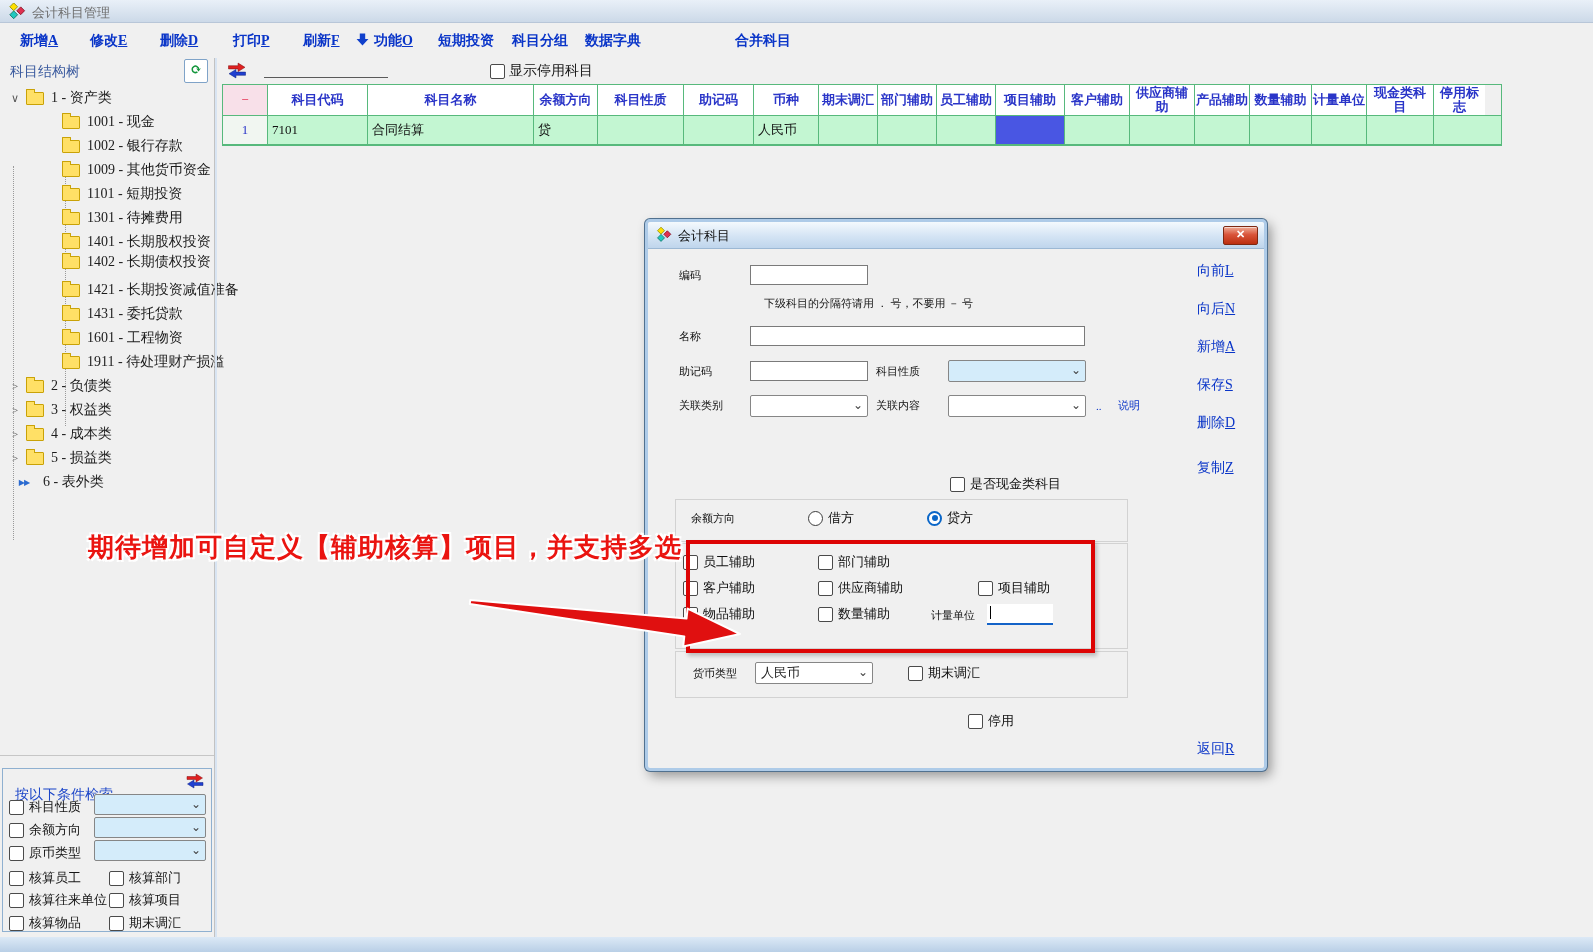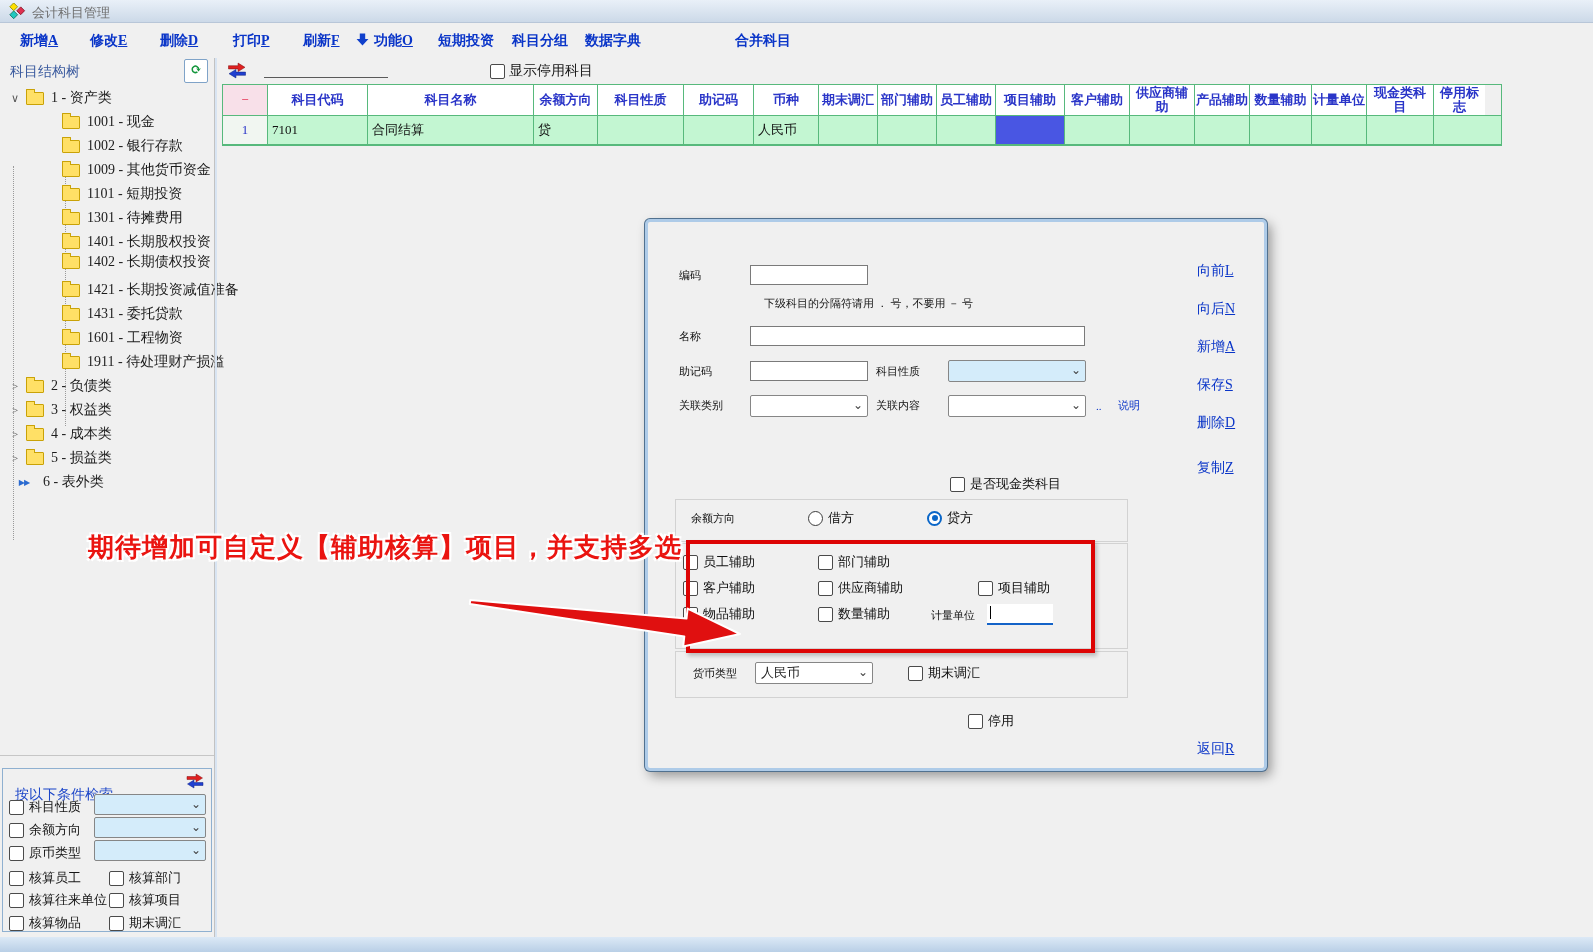--- a/index.html
+++ b/index.html
@@ -309,20 +309,31 @@
     <div class="td" style="width:65px"></div>
     <div class="td" style="width:55px"></div>
     <div class="td" style="width:62px"></div>
     <div class="td" style="width:55px"></div>
     <div class="td" style="width:67px"></div>
     <div class="td" style="width:68px"></div>
   </div>
 </div>
 
 <div class="abs dialog">
+  <div class="dlg-titlebar">
+    <span style="position:absolute;left:7px;top:5px">
+      <svg width="18" height="15" viewBox="0 0 20 16">
+        <rect x="4" y="1" width="5.5" height="5.5" fill="#ffe000" stroke="#8a8a00" stroke-width="0.8" transform="rotate(45 6.7 3.7)"></rect>
+        <rect x="11" y="5" width="5.5" height="5.5" fill="#e03050" stroke="#801020" stroke-width="0.8" transform="rotate(45 13.7 7.7)"></rect>
+        <rect x="4" y="9" width="5.5" height="5.5" fill="#20c8c0" stroke="#107060" stroke-width="0.8" transform="rotate(45 6.7 11.7)"></rect>
+      </svg>
+    </span>
+    <span class="dlg-title">会计科目</span>
+    <span class="close-btn"><span>✕</span></span>
+  </div>
 
   <span class="dlbl" style="left:31px;top:46px">编码</span>
   <div class="dinp" style="left:102px;top:43px;width:118px"></div>
   <span class="dlbl" style="left:116px;top:74px;color:#151515">下级科目的分隔符请用 ． 号，不要用 － 号</span>
 
   <span class="dlbl" style="left:31px;top:107px">名称</span>
   <div class="dinp" style="left:102px;top:104px;width:335px"></div>
 
   <span class="dlbl" style="left:31px;top:142px">助记码</span>
   <div class="dinp" style="left:102px;top:139px;width:118px"></div>

